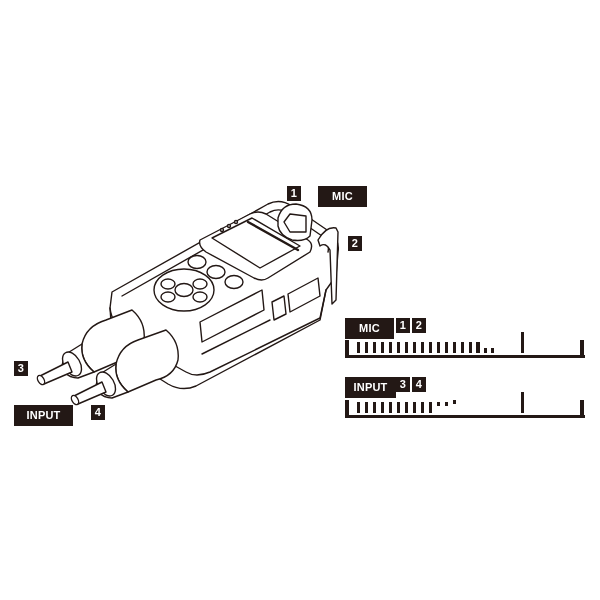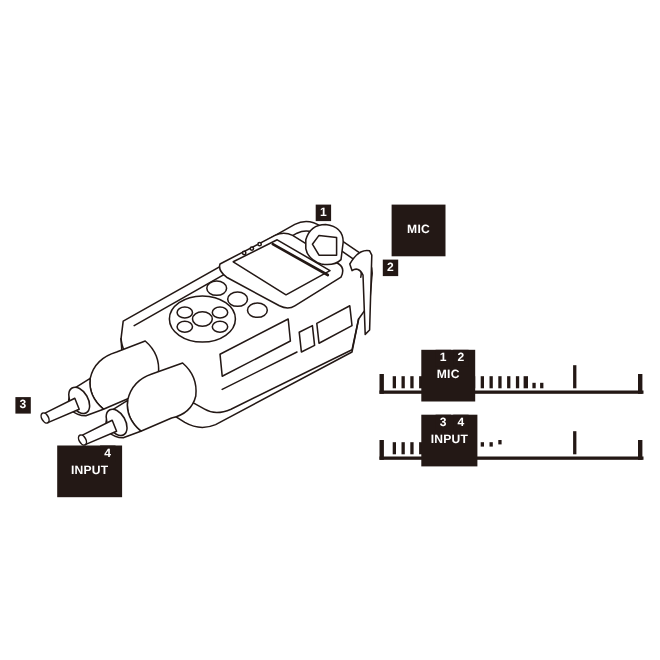--- a/index.html
+++ b/index.html
@@ -4,21 +4,21 @@
 <style>
   html, body { margin: 0; padding: 0; background: #ffffff; }
   body { width: 600px; height: 600px; position: relative; overflow: hidden;
          font-family: "Liberation Sans", sans-serif; }
   .stage { position: absolute; left: 0; top: 0; width: 600px; height: 600px; }
   .tag { position: absolute; background: #231815; color: #ffffff;
          font-family: "Liberation Sans", sans-serif; font-weight: bold;
          font-size: 11px; line-height: 15px; height: 15px; text-align: center;
          letter-spacing: 0.2px; }
   .num { width: 14px; }
-  .word { padding: 16px 6px; margin-left: 38px; }
+  .word { padding: 3px 6px; }
   svg { position: absolute; left: 0; top: 0; }
 </style>
 </head>
 <body>
 
 <div class="stage">
 
   <svg width="600" height="600" viewBox="0 0 600 600">
     <g fill="#ffffff" stroke="#231815" stroke-width="1.4" stroke-linejoin="round" stroke-linecap="round">
 

